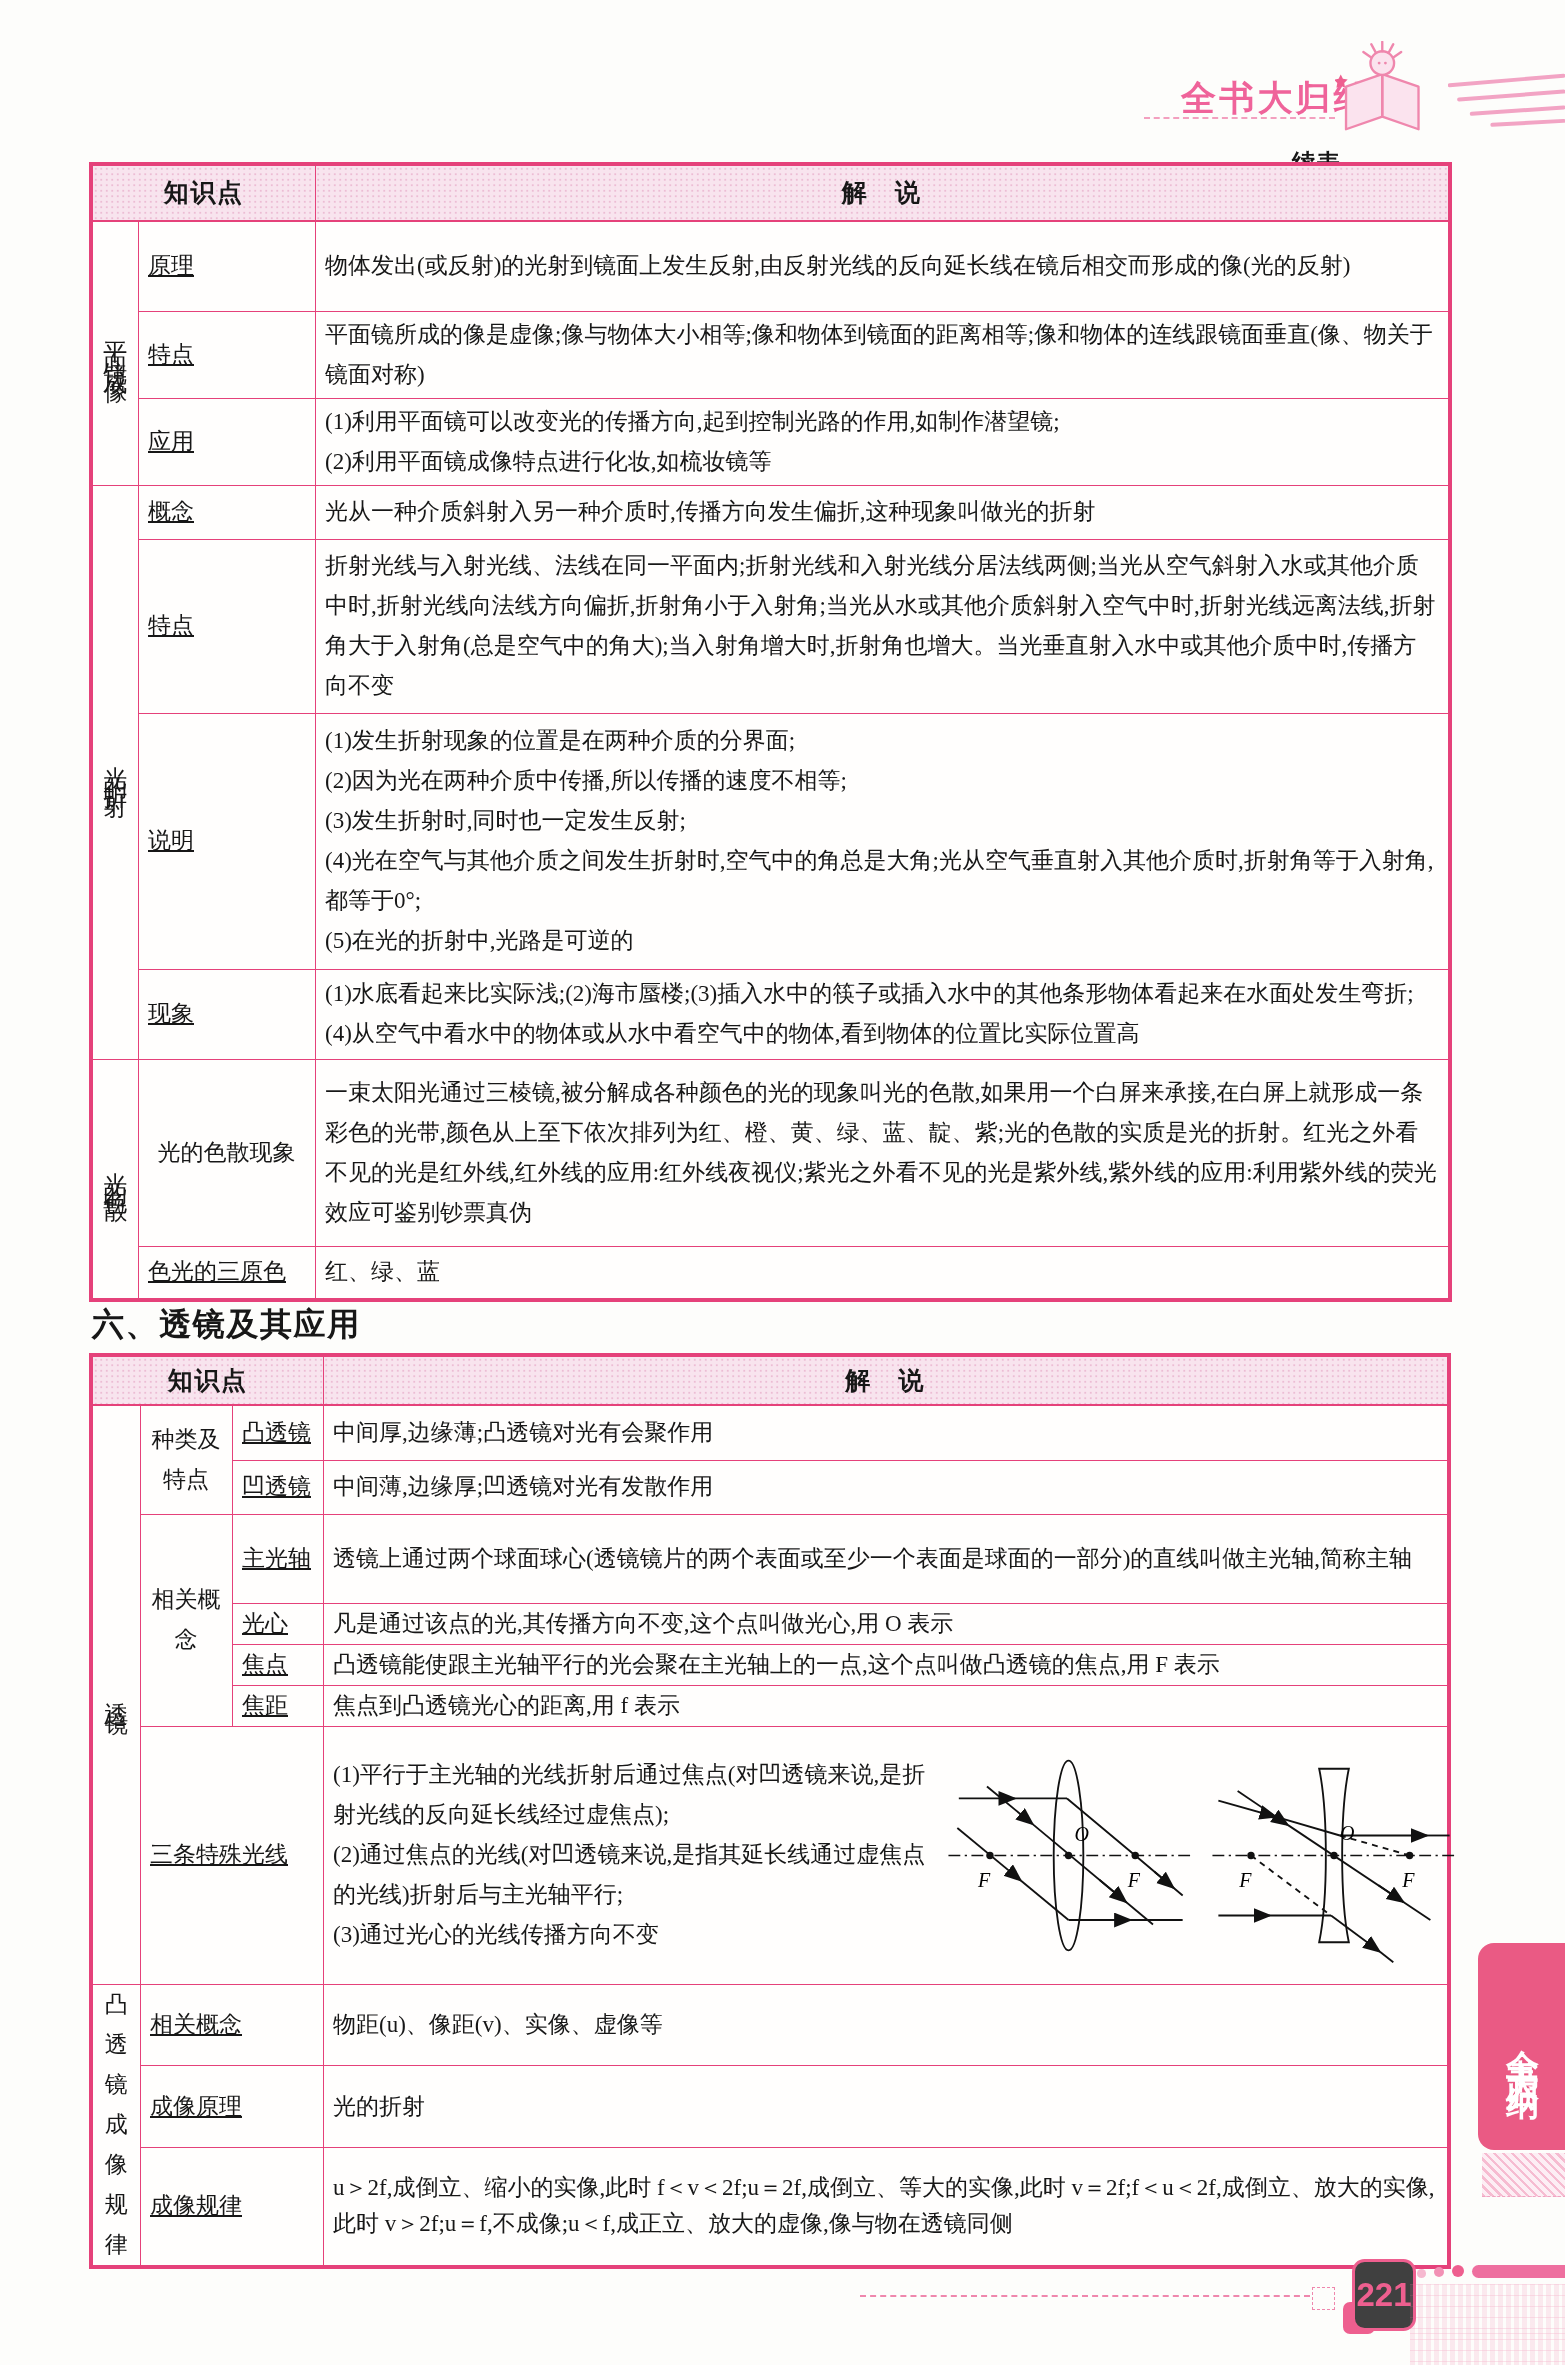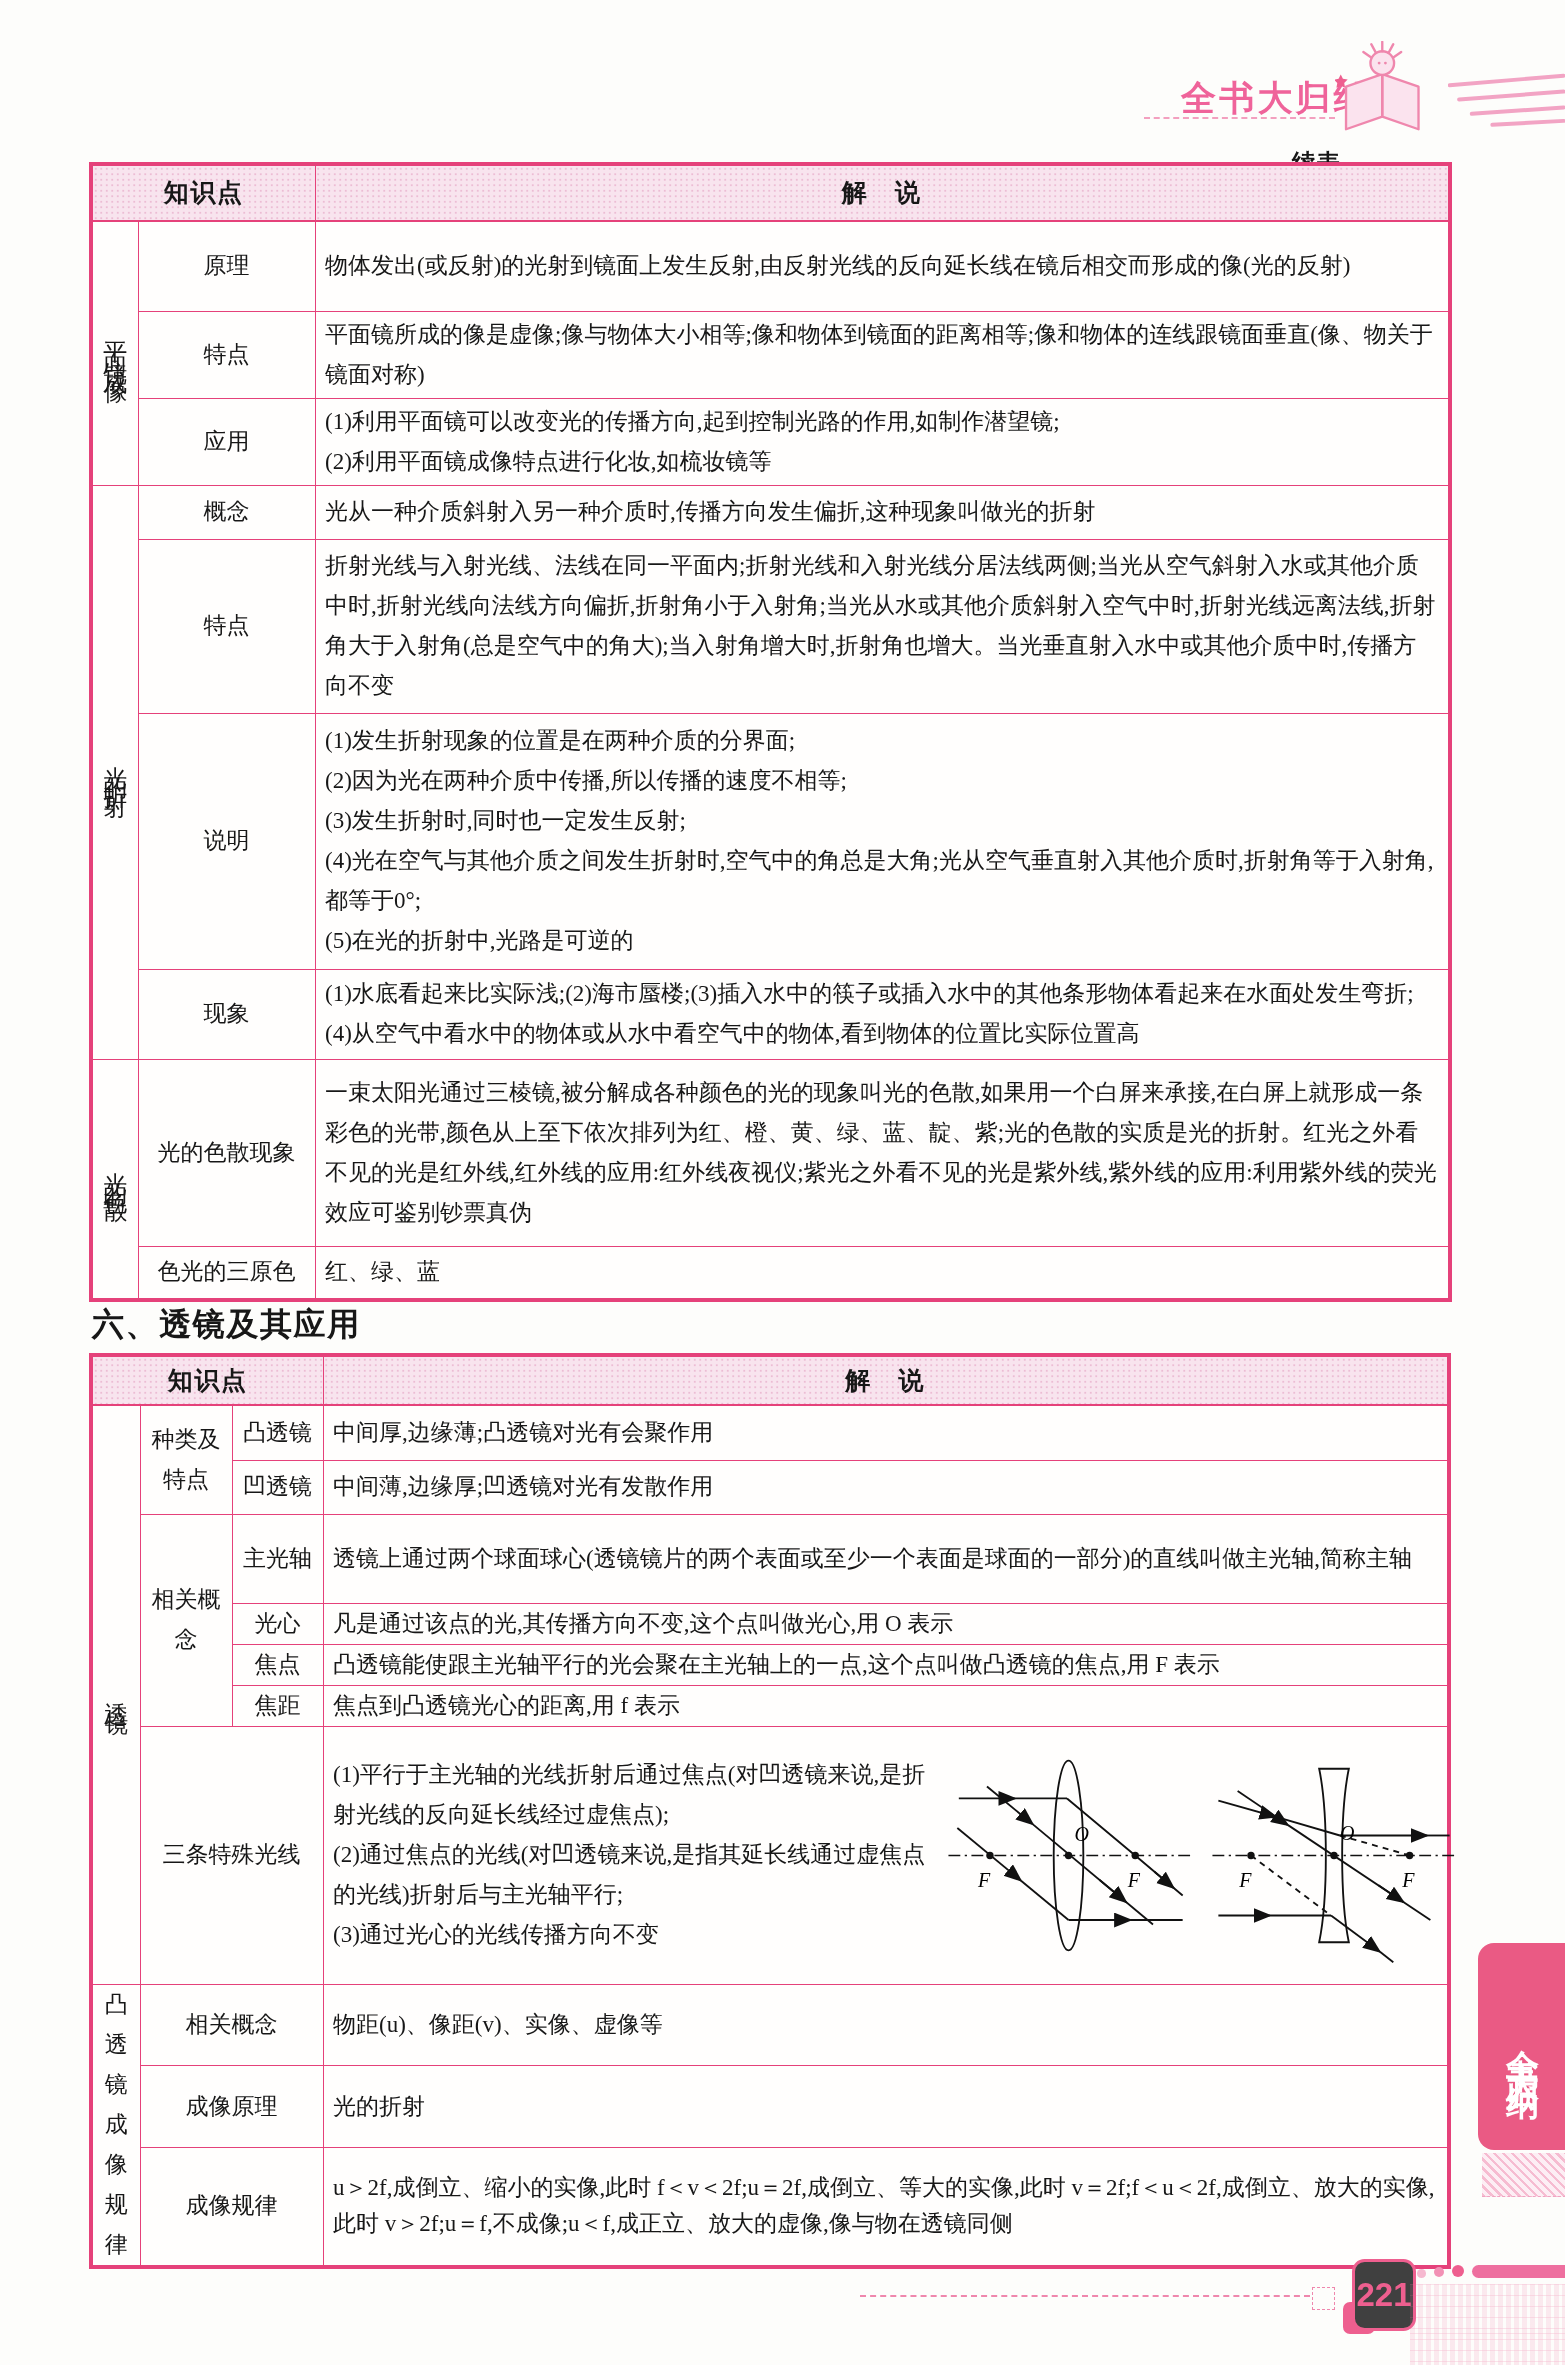--- a/index.html
+++ b/index.html
@@ -22,21 +22,21 @@
   .continued{position:absolute;left:1292px;top:147px;font-size:24px;font-weight:700;}
 
   
   table.sheet{position:absolute;border-collapse:collapse;table-layout:fixed;
     border:4px solid var(--pink);background:#fffefd;padding-left:8px;}
   table.sheet td,table.sheet th{border:1.6px solid var(--pink);vertical-align:middle;
     font-weight:400;font-size:23px;line-height:40px;padding:0 9.5px;}
   table.sheet th{background:var(--band);
     background-image:radial-gradient(#ecbcd4 0.9px,transparent 1px);background-size:5.5px 5.5px;
     font-size:25px;font-weight:700;letter-spacing:1.6px;border-bottom-width:2.4px;padding:0;}
-  td.lbl{text-align:center;padding:0 4.7px;font-size:24px;line-height:35px;}
+  td.lbl{padding:0 4.7px;font-size:24px;line-height:35px;text-decoration:underline;}
   td.txt{text-align:left;}
   .multiline{white-space:pre-line;margin-left:16px;}
   .vtext{display:inline-block;writing-mode:vertical-rl;text-orientation:upright;
     letter-spacing:9.5px;font-size:24px;line-height:1;}
   td.group{padding:0;text-align:center;}
   td.wrap2{word-break:break-all;font-size:23px;line-height:36px;padding:0 1.6px;text-align:center;}
   .tight{line-height:36px !important;}
 
   
   .rays-flex{display:flex;align-items:center;gap:12px;}

